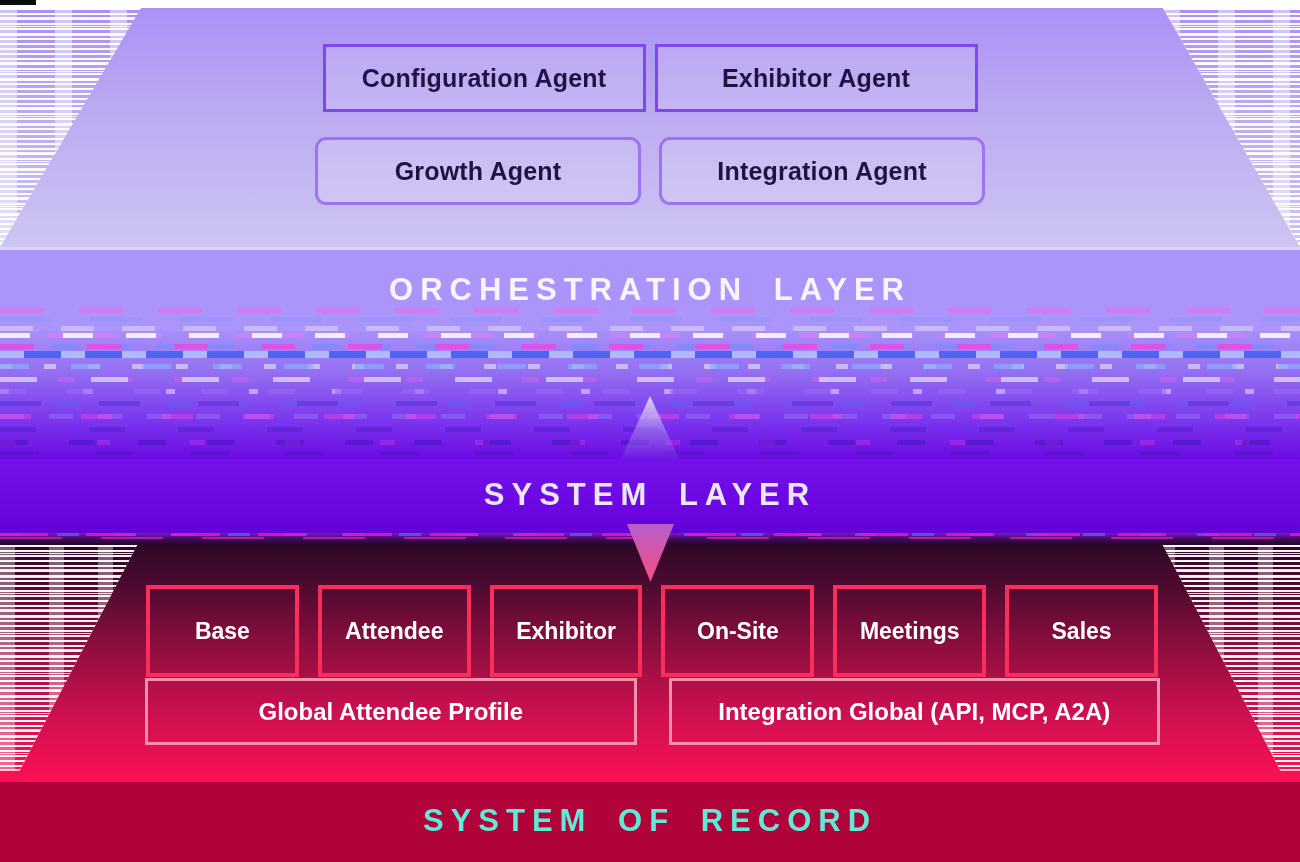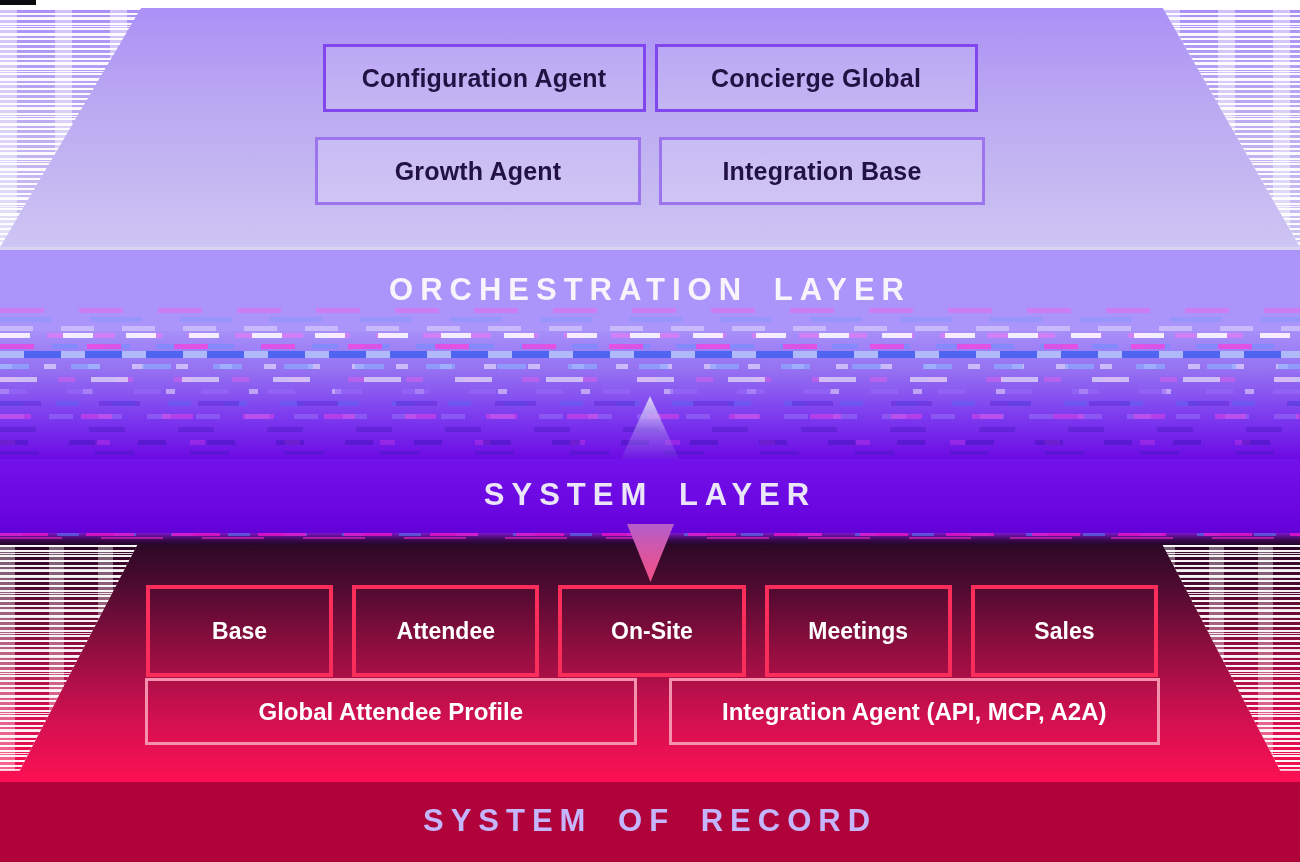--- a/index.html
+++ b/index.html
@@ -26,21 +26,21 @@
 
   .agent-row{position:absolute;left:0;width:1300px;display:flex;justify-content:center;}
   .agent-row.row1{top:44px;gap:9px;}
   .agent-row.row2{top:137px;gap:18px;}
   .agent-box{
     box-sizing:border-box;height:68px;border:3px solid var(--agent-border,#8146ed);
     background:rgba(255,255,255,.14);display:flex;align-items:center;justify-content:center;
     color:#221244;font-size:25px;font-weight:700;letter-spacing:.2px;
   }
   .agent-row.row1 .agent-box{width:323px;}
-  .agent-row.row2 .agent-box{width:326px;border-color:#9b74ee;}
+  .agent-row.row2 .agent-box{width:326px;border-color:#9b74ee;border-radius:11px;}
 
   
   .orch-band{
     position:absolute;left:0;top:247px;width:1300px;height:84px;
     background:var(--orchestration-band,#ab94fa);
     border-top:3px solid #dad4f4;box-sizing:border-box;
   }
   .band-title{
     position:absolute;left:0;right:0;top:50%;transform:translateY(-54%);
     text-align:center;font-weight:700;font-size:31px;letter-spacing:7px;word-spacing:10px;
@@ -125,41 +125,41 @@
     box-sizing:border-box;flex:1;height:67px;border:3px solid var(--wide-module-border,#f590ad);
     display:flex;align-items:center;justify-content:center;
     color:#fff;font-size:24px;font-weight:700;
   }
 
   
   .sor-band{
     position:absolute;left:0;top:782px;width:1300px;height:80px;
     background:var(--system-band,#b00339);
   }
-  .sor-band .band-title{color:#c4b5fd;}
+  .sor-band .band-title{color:#5eead4;}
 </style>
 </head>
 <body>
 
 <div class="stage">
 
   <div class="top-shape"></div>
   <div class="top-glitch left"></div>
   <div class="top-glitch right"></div>
   <div class="corner-dash"></div>
 
   <div class="agent-row row1">
 
   <div class="agent-box">Configuration Agent</div>
-      <div class="agent-box">Concierge Global</div>
+      <div class="agent-box">Exhibitor Agent</div>
     </div>
   <div class="agent-row row2">
 
   <div class="agent-box">Growth Agent</div>
-      <div class="agent-box">Integration Base</div>
+      <div class="agent-box">Integration Agent</div>
     </div>
 
   <div class="orch-band">
     <div class="band-title">ORCHESTRATION LAYER</div>
     <div class="dash-row d1"></div>
     <div class="dash-row d2"></div>
     <div class="dash-row d3"></div>
   </div>
 
   <div class="glitch-zone">
@@ -188,27 +188,28 @@
   <div class="arrow-down"></div>
 
   <div class="bottom-shape"></div>
   <div class="bottom-glitch left"></div>
   <div class="bottom-glitch right"></div>
 
   <div class="module-row">
 
   <div class="module-box">Base</div>
       <div class="module-box">Attendee</div>
+      <div class="module-box">Exhibitor</div>
       <div class="module-box">On-Site</div>
       <div class="module-box">Meetings</div>
       <div class="module-box">Sales</div>
     </div>
   <div class="wide-row">
 
   <div class="wide-box">Global Attendee Profile</div>
-      <div class="wide-box">Integration Agent (API, MCP, A2A)</div>
+      <div class="wide-box">Integration Global (API, MCP, A2A)</div>
     </div>
 
   <div class="sor-band">
     <div class="band-title">SYSTEM OF RECORD</div>
   </div>
 
 </div>
 
 </body></html>

